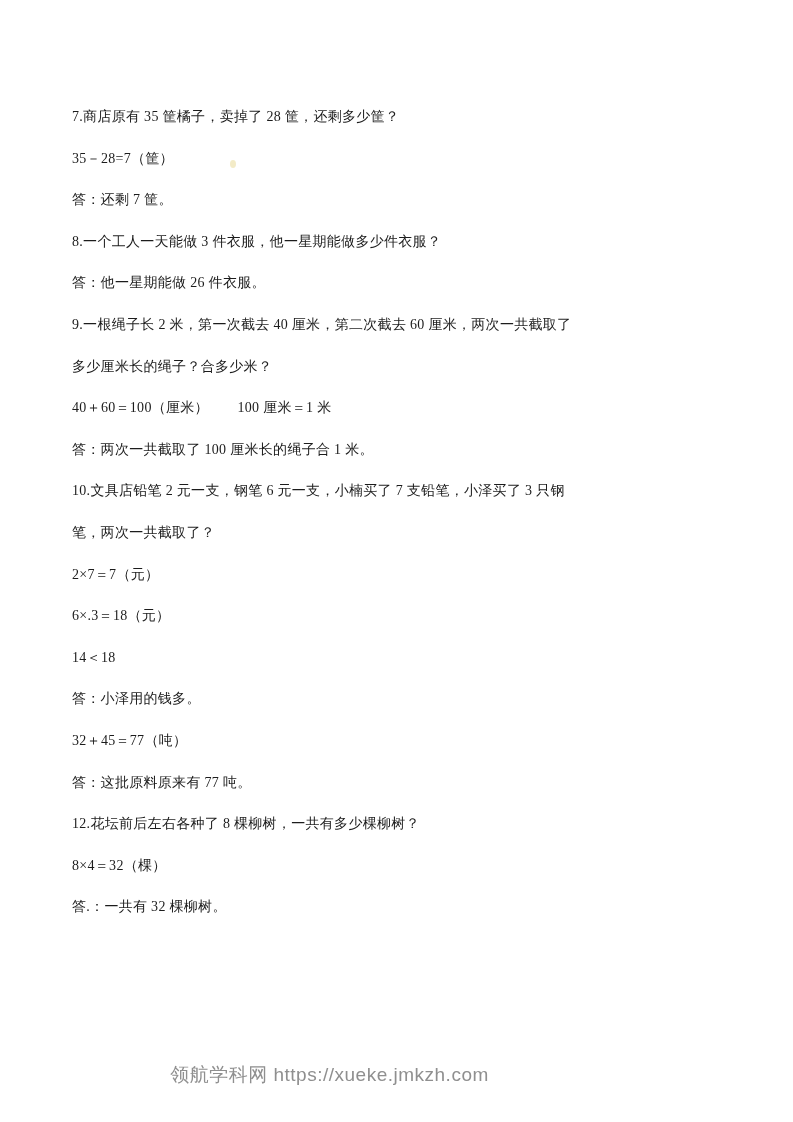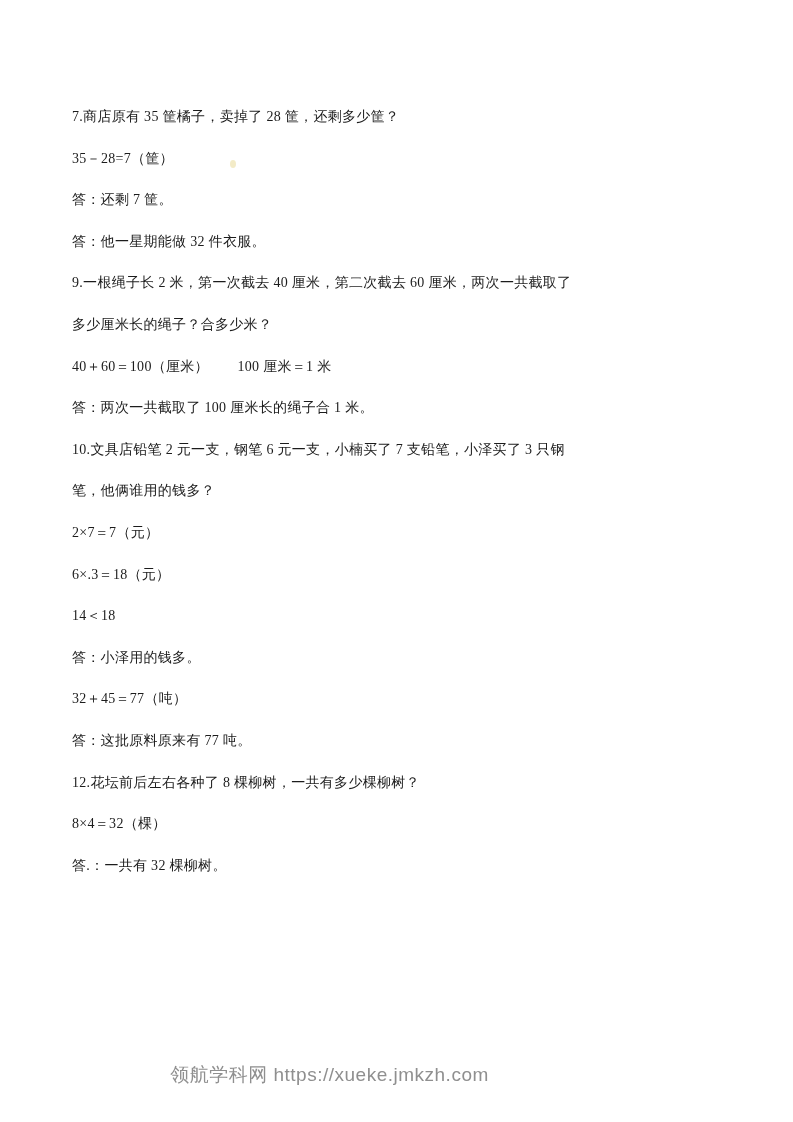--- a/index.html
+++ b/index.html
@@ -50,27 +50,28 @@
     color: #8f8f8f;
   }
 </style>
 </head>
 <body>
 
 <div class="doc">
   <div class="line">7.商店原有 35 筐橘子，卖掉了 28 筐，还剩多少筐？</div>
   <div class="line">35－28=7（筐）</div>
   <div class="line">答：还剩 7 筐。</div>
-  <div class="line">答：他一星期能做 32 件衣服。</div>
+  <div class="line">8.一个工人一天能做 3 件衣服，他一星期能做多少件衣服？</div>
+  <div class="line">答：他一星期能做 26 件衣服。</div>
   <div class="line">9.一根绳子长 2 米，第一次截去 40 厘米，第二次截去 60 厘米，两次一共截取了</div>
   <div class="line">多少厘米长的绳子？合多少米？</div>
   <div class="line">40＋60＝100（厘米）　　100 厘米＝1 米</div>
   <div class="line">答：两次一共截取了 100 厘米长的绳子合 1 米。</div>
   <div class="line">10.文具店铅笔 2 元一支，钢笔 6 元一支，小楠买了 7 支铅笔，小泽买了 3 只钢</div>
-  <div class="line">笔，他俩谁用的钱多？</div>
+  <div class="line">笔，两次一共截取了？</div>
   <div class="line">2×7＝7（元）</div>
   <div class="line">6×.3＝18（元）</div>
   <div class="line">14＜18</div>
   <div class="line">答：小泽用的钱多。</div>
   <div class="line">32＋45＝77（吨）</div>
   <div class="line">答：这批原料原来有 77 吨。</div>
   <div class="line">12.花坛前后左右各种了 8 棵柳树，一共有多少棵柳树？</div>
   <div class="line">8×4＝32（棵）</div>
   <div class="line">答.：一共有 32 棵柳树。</div>
 </div>

